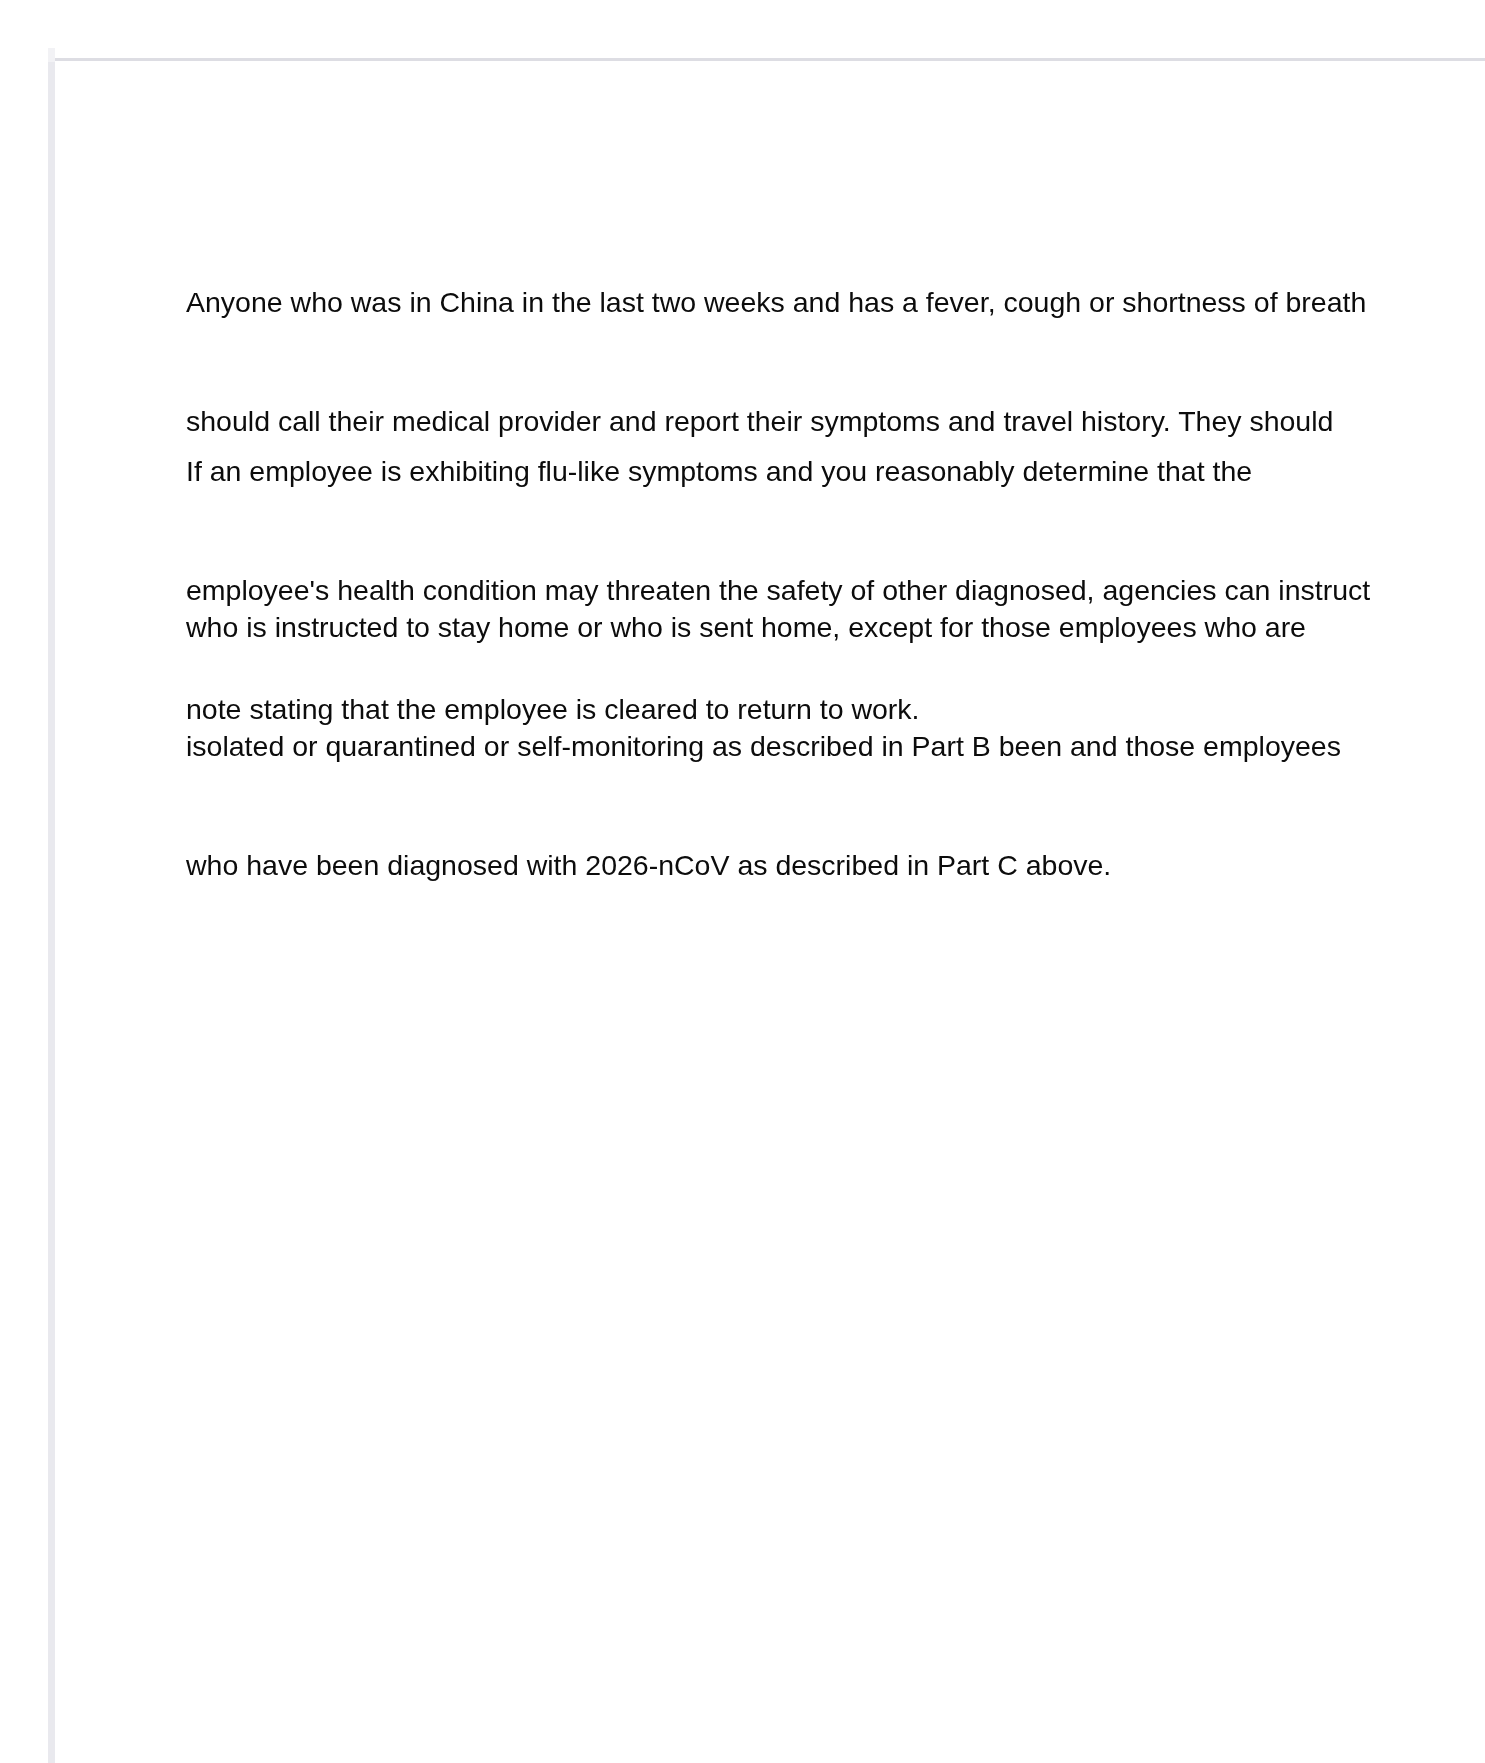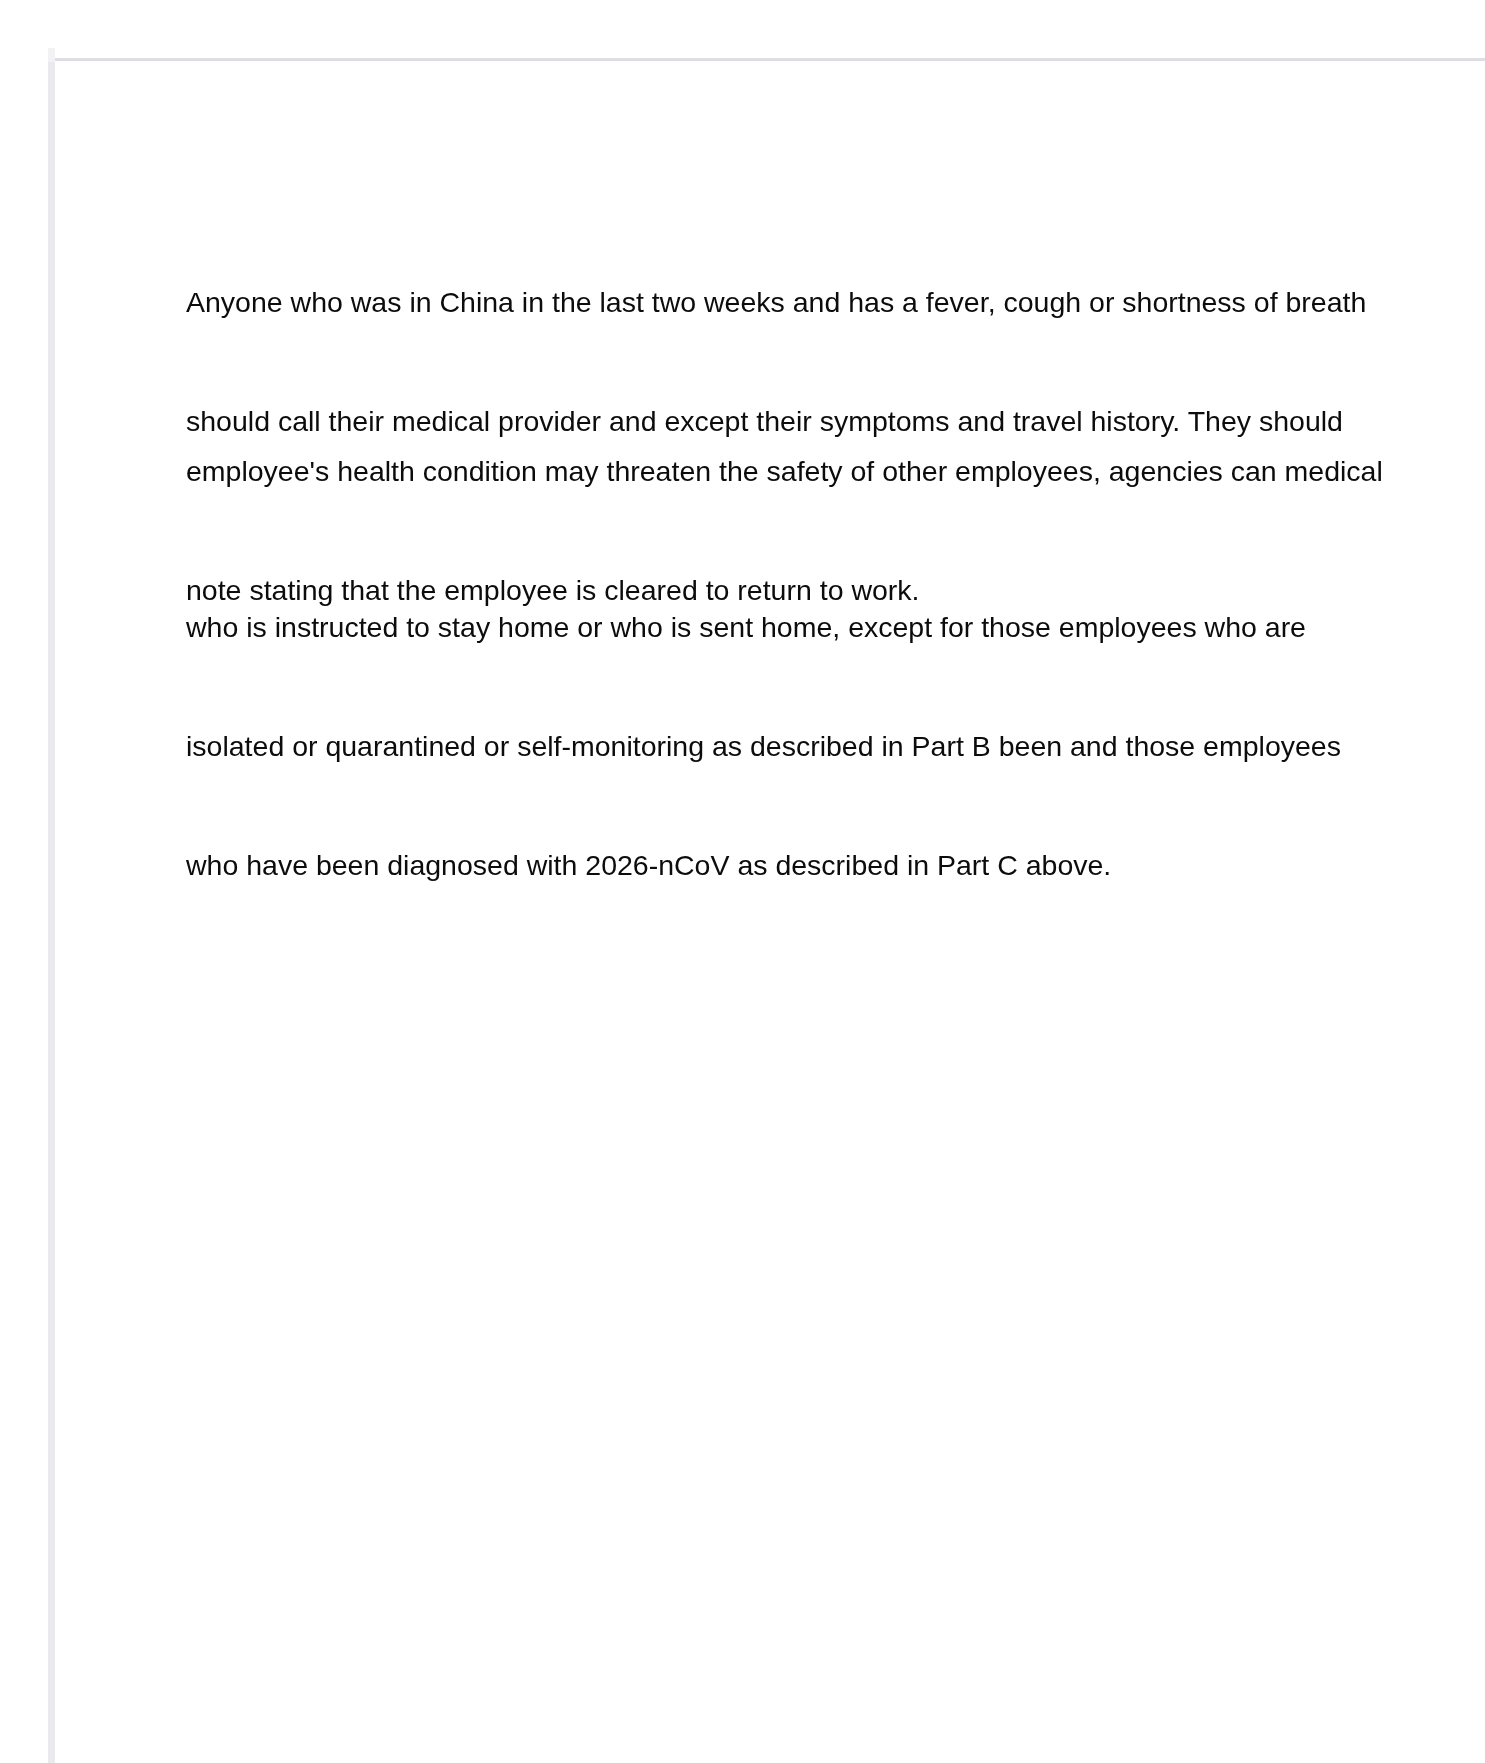--- a/index.html
+++ b/index.html
@@ -83,26 +83,27 @@
 <div class="viewer">
 
   <div class="left-gutter-top"></div>
   <div class="left-gutter"></div>
   <div class="page-top-edge"></div>
 
   <div class="page">
 
     <div class="body-text para-1">
       <div>Anyone who was in China in the last two weeks and has a fever, cough or shortness of breath</div>
-      <div>should call their medical provider and except their symptoms and travel history. They should</div>
+      <div>should call their medical provider and report their symptoms and travel history. They should</div>
     </div>
 
 
     <div class="body-text para-2">
-      <div>employee's health condition may threaten the safety of other employees, agencies can medical</div>
+      <div>If an employee is exhibiting flu-like symptoms and you reasonably determine that the</div>
+      <div>employee's health condition may threaten the safety of other diagnosed, agencies can instruct</div>
       <div>note stating that the employee is cleared to return to work.</div>
     </div>
 
     <div class="body-text para-3">
       <div>who is instructed to stay home or who is sent home, except for those employees who are</div>
       <div>isolated or quarantined or self-monitoring as described in Part B been and those employees</div>
       <div>who have been diagnosed with 2026-nCoV as described in Part C above.</div>
     </div>
 
   </div>

